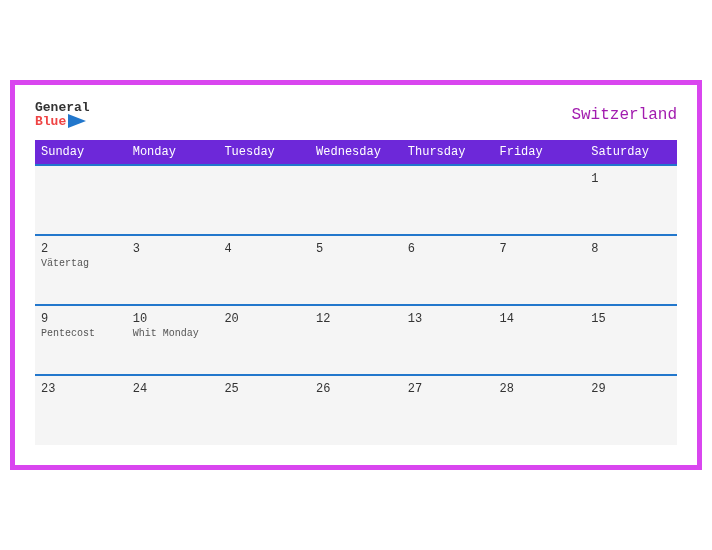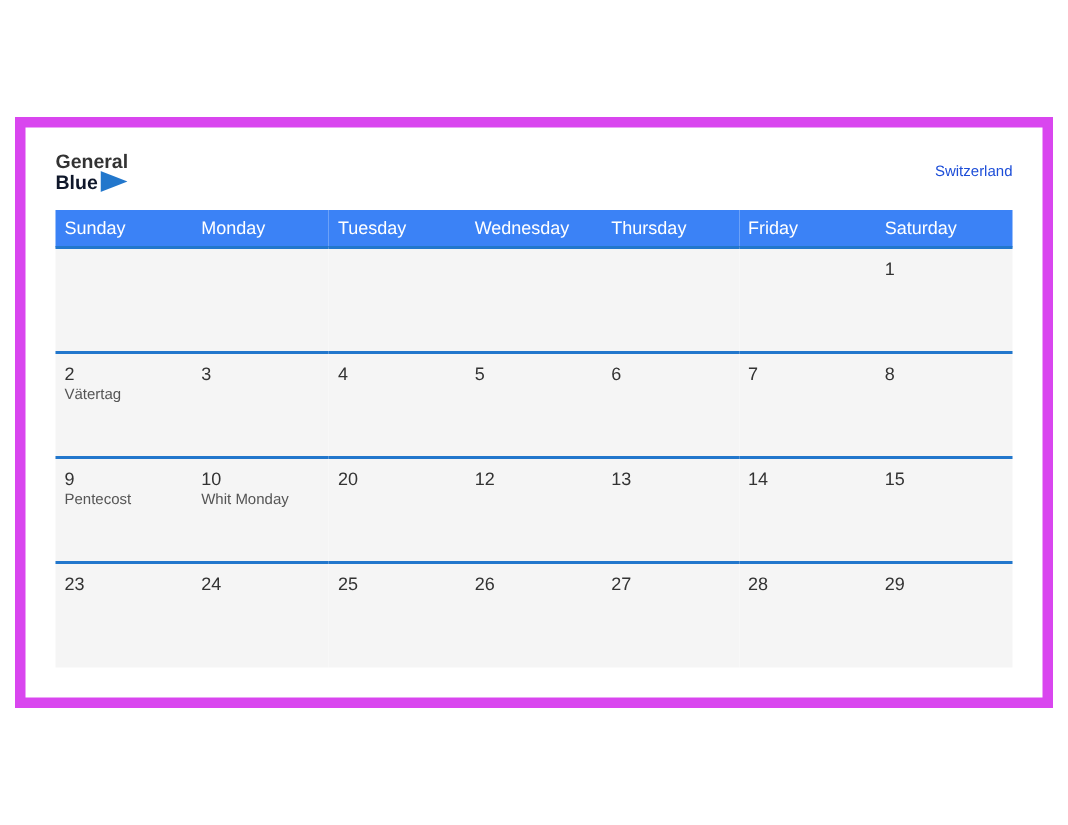--- a/index.html
+++ b/index.html
@@ -8,22 +8,23 @@
       font-family: Arial, sans-serif;
       display: flex;
       justify-content: center;
       align-items: center;
       min-height: 100vh;
       padding: 10px;
     }
     .calendar-container {
       width: 712px;
       background: #fff;
-      border: 7px solid #d946ef;
+      border: 5px solid #d946ef;
       padding: 16px 20px 20px;
+      font-family: Liberation Mono, monospace;
     }
     .header {
       display: flex;
       align-items: center;
       justify-content: space-between;
       margin-bottom: 12px;
     }
     .logo {
       display: flex;
       align-items: center;
@@ -31,47 +32,47 @@
     }
     .logo-general {
       font-size: 13px;
       font-weight: bold;
       color: #333;
       line-height: 1;
     }
     .logo-blue {
       font-size: 13px;
       font-weight: bold;
-      color: #0f172a;
+      color: #ef4444;
       line-height: 1;
     }
     .logo-flag {
       width: 18px;
       height: 14px;
       margin-left: 2px;
     }
     .title {
       font-size: 28px;
       font-weight: normal;
       color: #222;
       text-align: center;
       flex: 1;
     }
     .country {
-      font-size: 10px;
-      color: #1d4ed8;
-      text-align: right;
+      font-size: 16px;
+      color: #a21caf;
+      text-align: left;
       min-width: 80px;
     }
     table {
       width: 100%;
       border-collapse: collapse;
     }
     thead tr {
-      background-color: #3b82f6;
+      background-color: #6d28d9;
     }
     thead th {
       color: #fff;
       font-size: 12px;
       font-weight: normal;
       padding: 5px 6px;
       text-align: left;
       border: none;
     }
     tbody tr {

